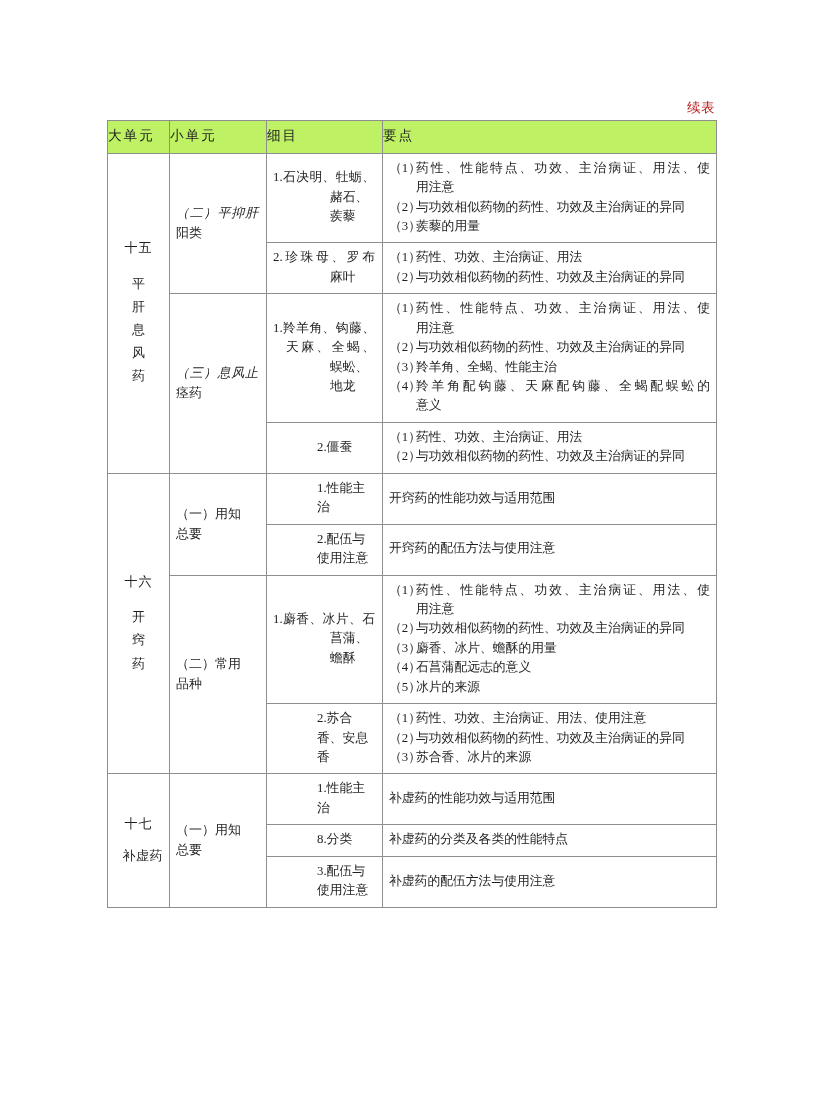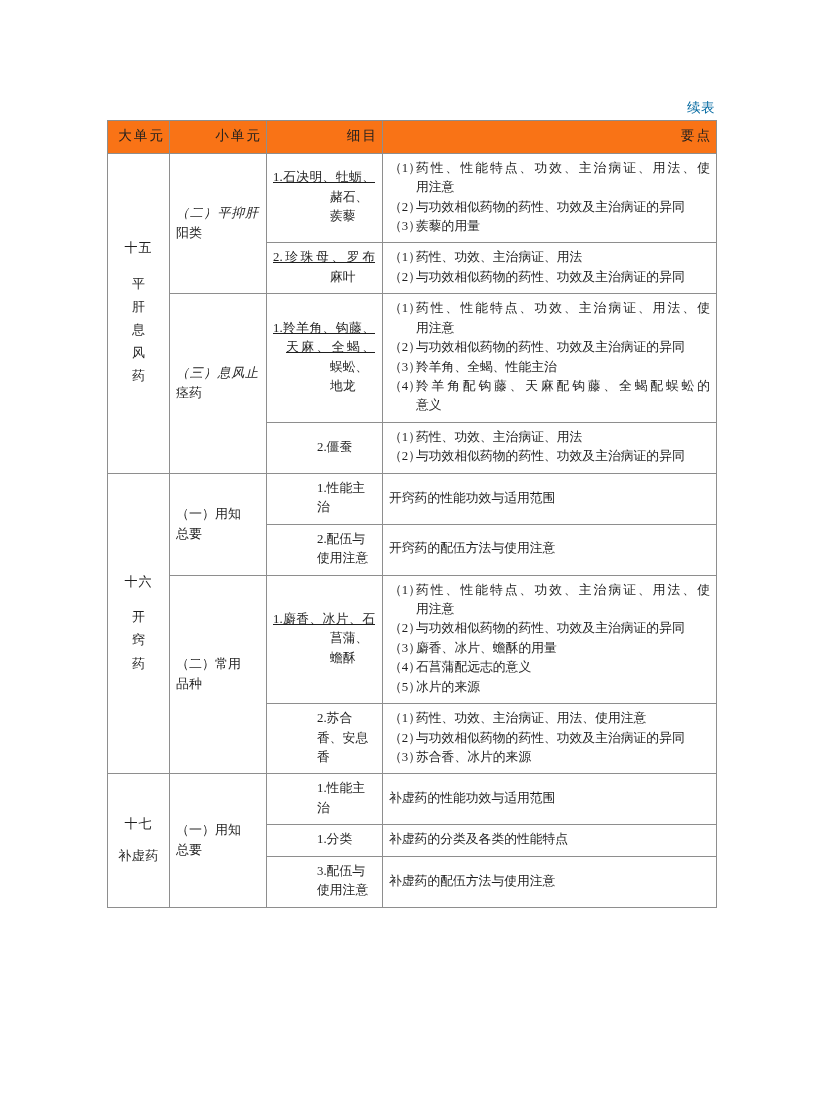--- a/index.html
+++ b/index.html
@@ -23,21 +23,21 @@
     height: 1100px;
   }
 
   
   .cont-label {
     position: absolute;
     right: 101px;
     top: 99px;
     font-size: 13.5px;
     letter-spacing: 0.5px;
-    color: #0369a1;
+    color: #b91c1c;
   }
 
   
   .tbl-wrap {
     position: absolute;
     left: 107px;
     top: 120px;
     width: 609px;
   }
   table.kb {
@@ -48,22 +48,22 @@
   }
   table.kb td, table.kb th {
     border: 1px solid #8e8e8e;
     vertical-align: middle;
     padding: 5px 6px 6px 6px;
     line-height: 1.52;
     color: #1f1f1f;
     font-weight: normal;
   }
   table.kb th {
-    background: #f97316;
-    text-align: right;
+    background: #bef264;
+    text-align: left;
     font-size: 13.6px;
     letter-spacing: 2px;
     padding: 5px 4px 6px 0;
     height: 19px;
   }
   
   table.kb {
     border: 1px solid #777;
   }
 
@@ -122,21 +122,20 @@
     padding-right: 5px;
     text-align: left;
   }
   .det-cell .ln { display: block; margin-left: 44px; }
   .det-cell .ln.ind { padding-left: 13px; }
   .det-cell .just {
     display: block;
     text-align: justify;
     text-align-last: justify;
     padding-right: 1px;
-    text-decoration: underline;
   }
   .det-cell .just.ind {
     padding-left: 13px;
   }
 
   
   .pt-cell {
     font-size: 12.8px;
     padding-left: 8px;
     padding-right: 7px;
@@ -360,36 +359,36 @@
               </span>
               <span class="item">
                 <span class="mk">（3）</span>
                 <span class="tx">苏合香、冰片的来源</span>
               </span>
             </td>
           </tr>
           <tr class="major-top">
             <td class="unit-cell" rowspan="3">
               <span class="unit-num" style="margin-bottom: 12px;">十七</span>
-              <span class="unit-flat" style="margin-top: 1px;">补虚药</span>
+              <span class="unit-flat" style="margin-top: 1px; text-align: right;">补虚药</span>
             </td>
             <td class="sub-cell" rowspan="3">
               <span class="ln">（一）用知</span>
               <span class="ln">总要</span>
             </td>
             <td class="det-cell">
               <span class="ln">1.性能主治</span>
             </td>
             <td class="pt-cell">
               <span class="plain">补虚药的性能功效与适用范围</span>
             </td>
           </tr>
           <tr>
             <td class="det-cell">
-              <span class="ln">1.分类</span>
+              <span class="ln">8.分类</span>
             </td>
             <td class="pt-cell">
               <span class="plain">补虚药的分类及各类的性能特点</span>
             </td>
           </tr>
           <tr>
             <td class="det-cell">
               <span class="ln">3.配伍与使用注意</span>
             </td>
             <td class="pt-cell">

